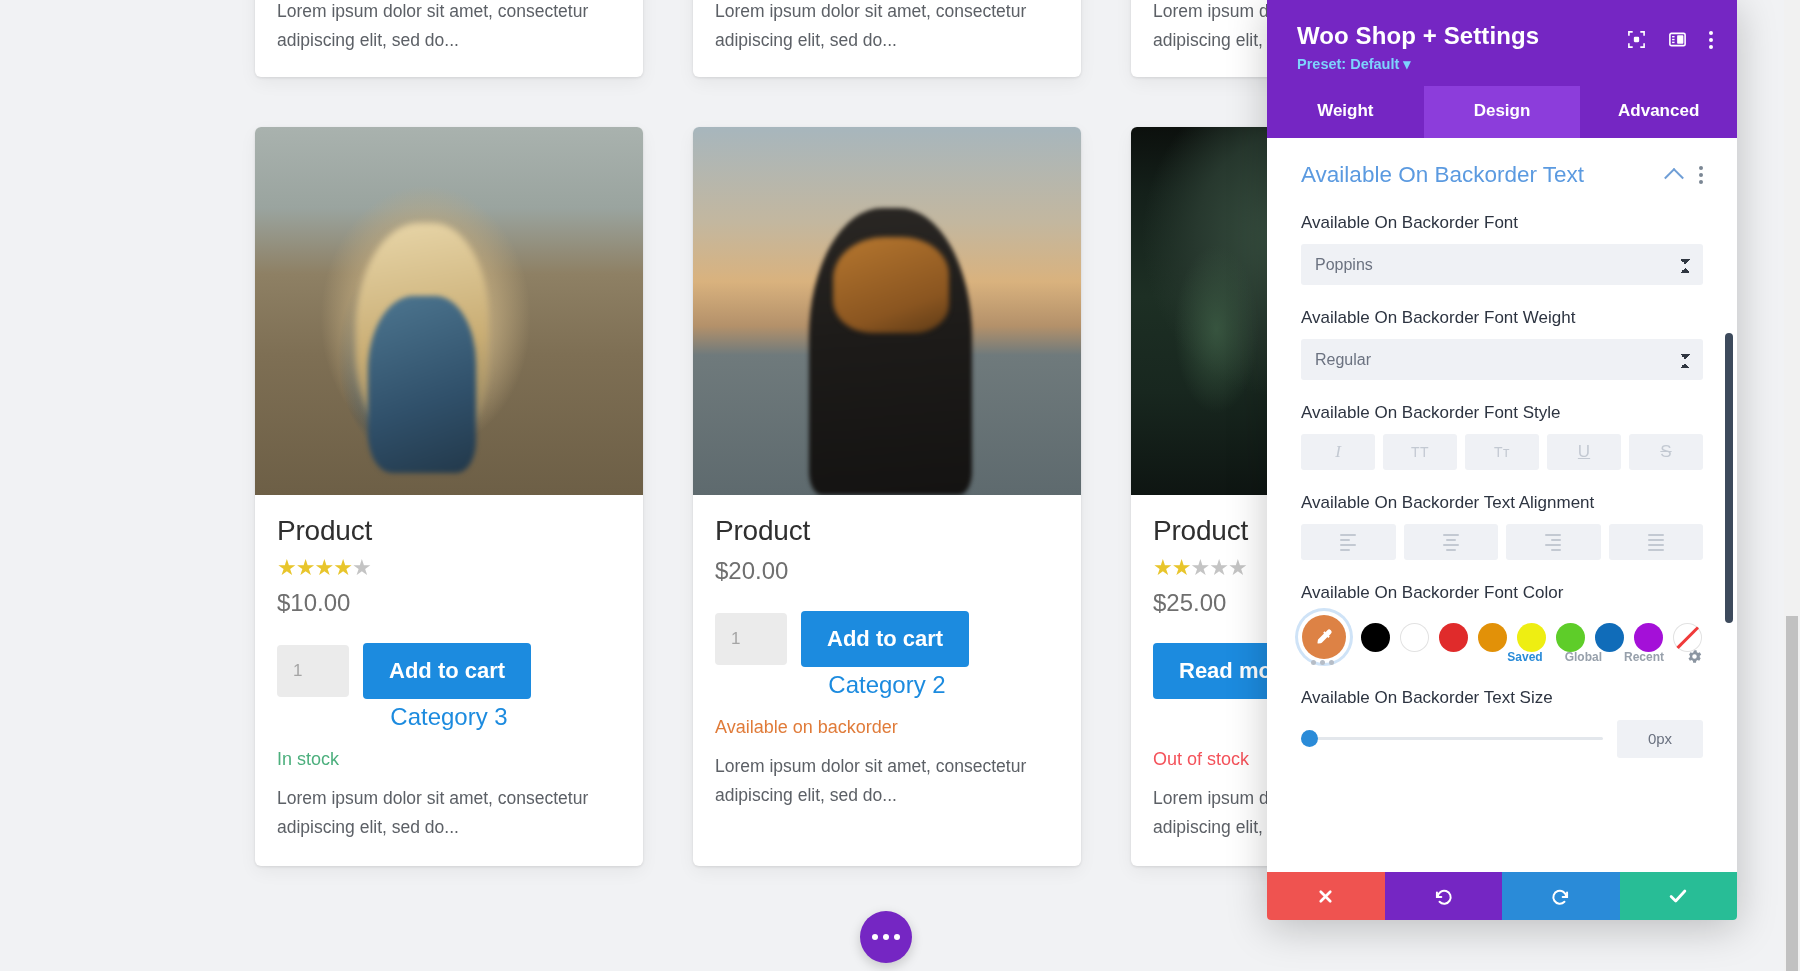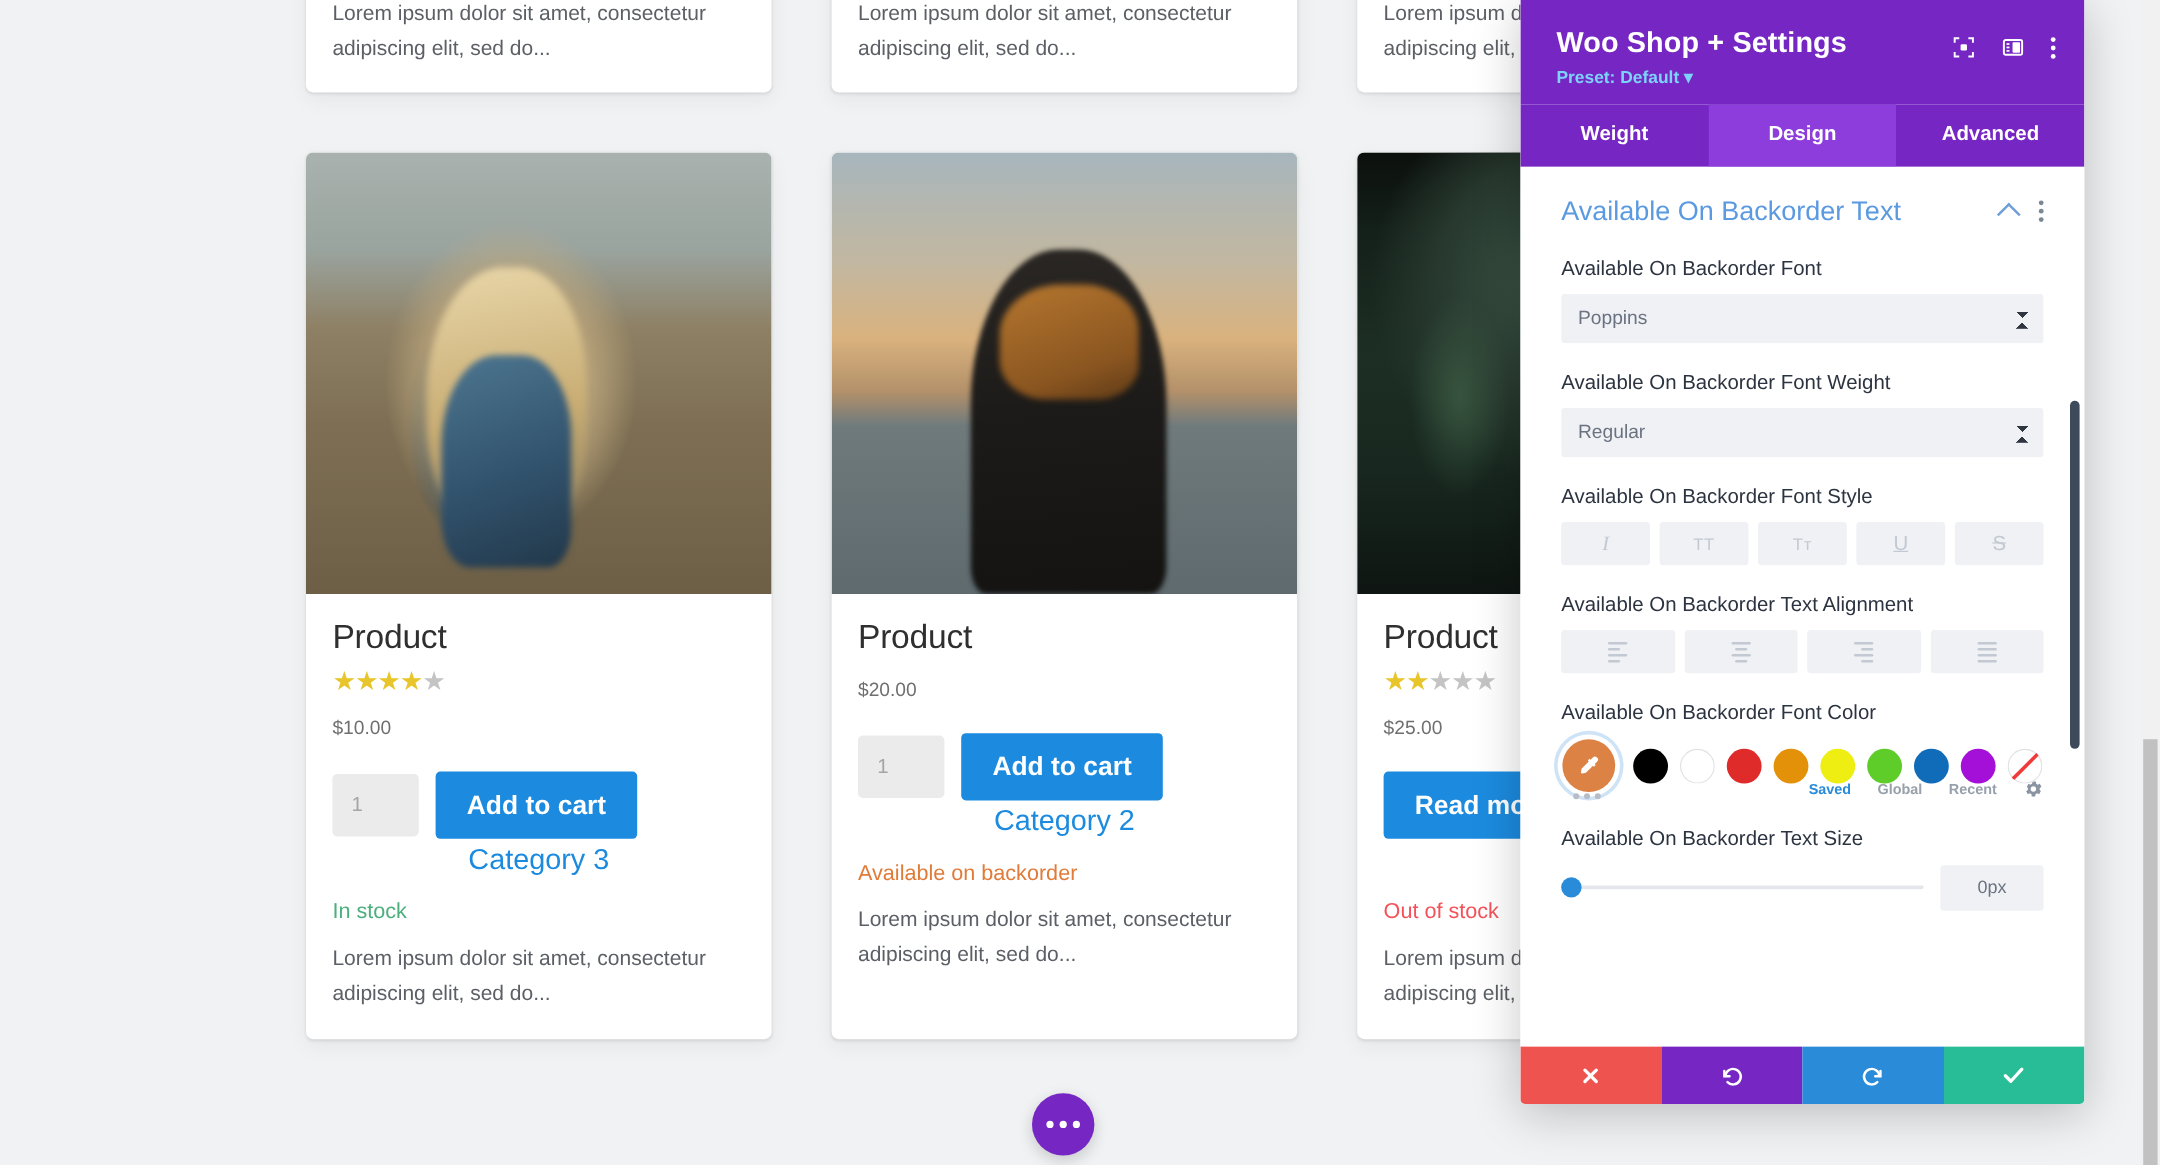--- a/index.html
+++ b/index.html
@@ -73,21 +73,21 @@
       background:
         radial-gradient(ellipse 60px 120px at 22% 55%, rgba(60,92,68,.8), rgba(60,92,68,0) 70%),
         radial-gradient(ellipse 70px 140px at 62% 48%, rgba(48,78,58,.85), rgba(48,78,58,0) 72%),
         radial-gradient(ellipse 50px 100px at 86% 66%, rgba(40,66,50,.8), rgba(40,66,50,0) 70%); }
 
   .card-body { padding: 0 22px; }
   .p-title { font-size: 28px; color: #2f2f2f; font-weight: 400; margin-top: 20px; letter-spacing: -.2px; }
   .stars { margin-top: 10px; font-size: 22px; letter-spacing: -1px; line-height: 1; }
   .star-on { color: #e8c52b; }
   .star-off { color: #c4c4c4; }
-  .price { font-size: 16px; color: #6f6f6f; margin-top: 20px; }
+  .price { font-size: 24px; color: #6f6f6f; margin-top: 10px; }
   .buyrow { display: flex; align-items: center; gap: 14px; margin-top: 26px; }
   .qty {
     width: 72px; height: 52px; background: #ebebeb; border: none; border-radius: 4px;
     color: #a5a5a5; font-size: 17px; padding-left: 16px;
     font-family: "Liberation Sans", sans-serif;
   }
   .btn-cart {
     background: #1c8bdf; color: #fff; border: none; border-radius: 4px;
     font-size: 22px; font-weight: 700; padding: 15px 26px; cursor: pointer;
     font-family: "Liberation Sans", sans-serif; white-space: nowrap;

